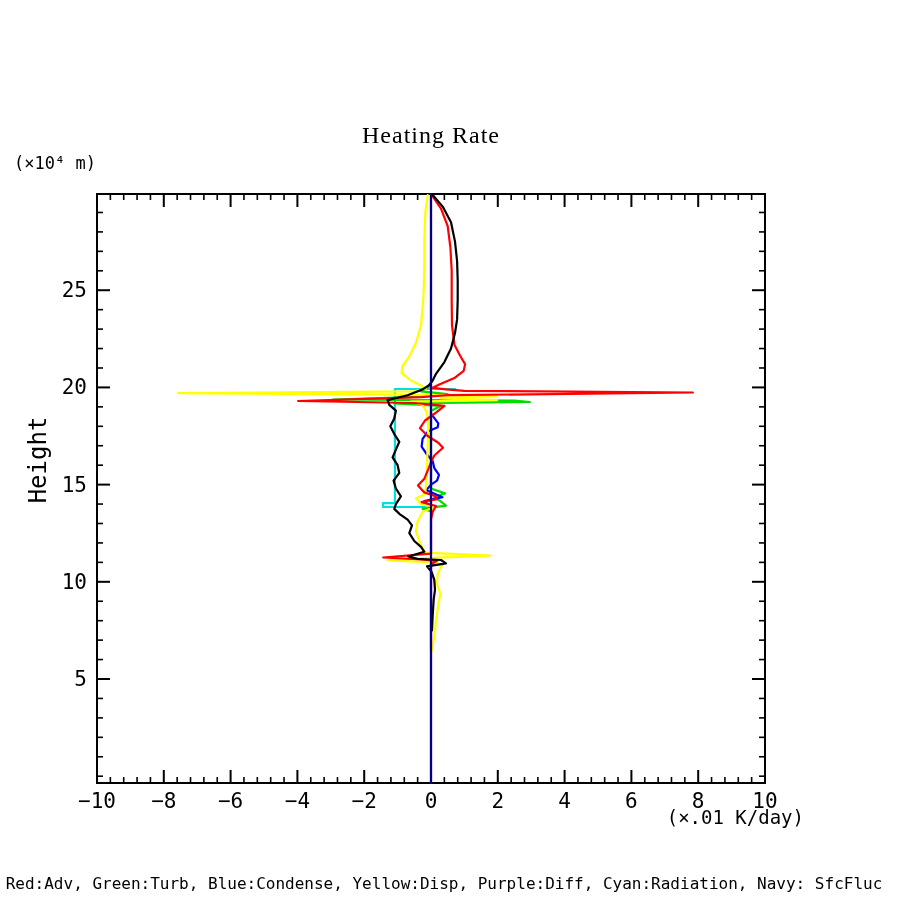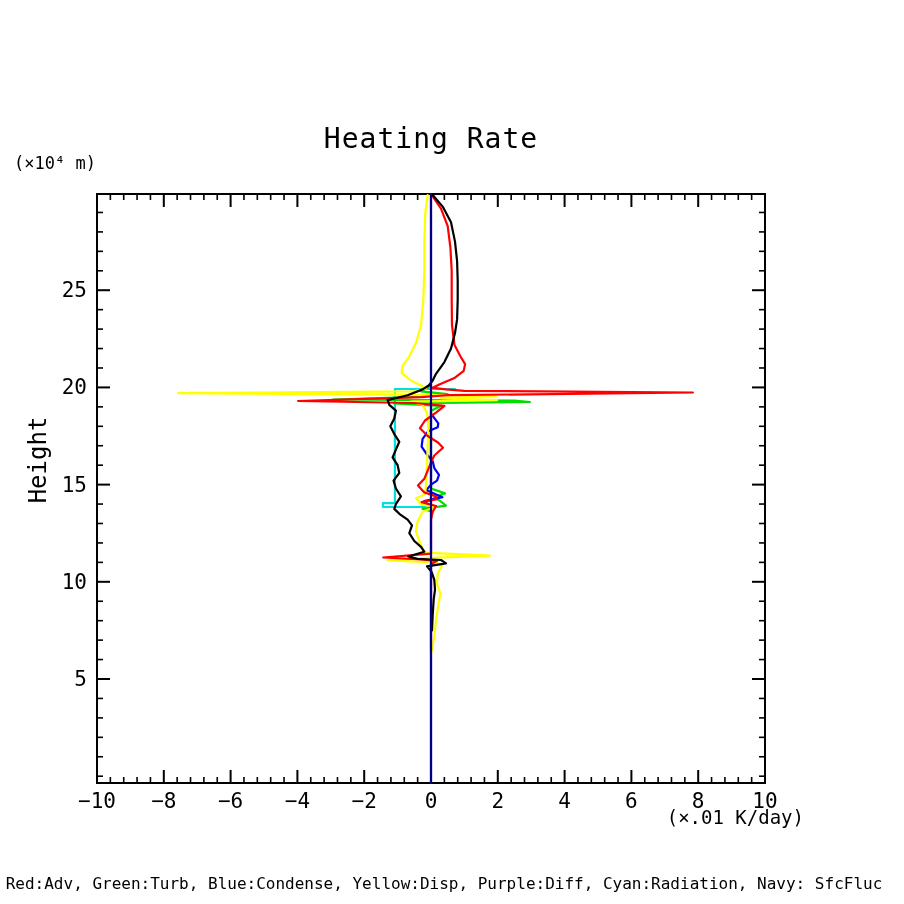--- a/index.html
+++ b/index.html
@@ -1,18 +1,18 @@
 <!DOCTYPE html>
 <html><head>
 <meta charset="utf-8">
 <style>
   html,body{margin:0;padding:0;background:#ffffff;width:904px;height:904px;overflow:hidden;}
   body{position:relative;font-family:"DejaVu Sans Mono",monospace;color:#000;}
   .abs{position:absolute;white-space:nowrap;}
-  #chart-title{left:97px;top:122px;width:668px;text-align:center;font-size:28px;letter-spacing:1px;}
+  #chart-title{left:97px;top:122px;width:668px;text-align:center;font-size:24px;letter-spacing:1px;font-family:Liberation Serif, serif;}
   #y-unit{left:14px;top:153px;font-size:17px;text-align:center;}
   #x-unit{right:100px;top:806px;font-size:19px;}
   #y-axis-title{left:38px;top:460px;transform:translate(-50%,-50%) rotate(-90deg);font-size:24px;}
   #legend-line{left:0;top:874px;width:888px;text-align:center;font-size:16px;}
   svg{position:absolute;left:0;top:0;}
 </style>
 </head>
 <body>
 
 <div class="abs" id="chart-title">Heating Rate</div>

